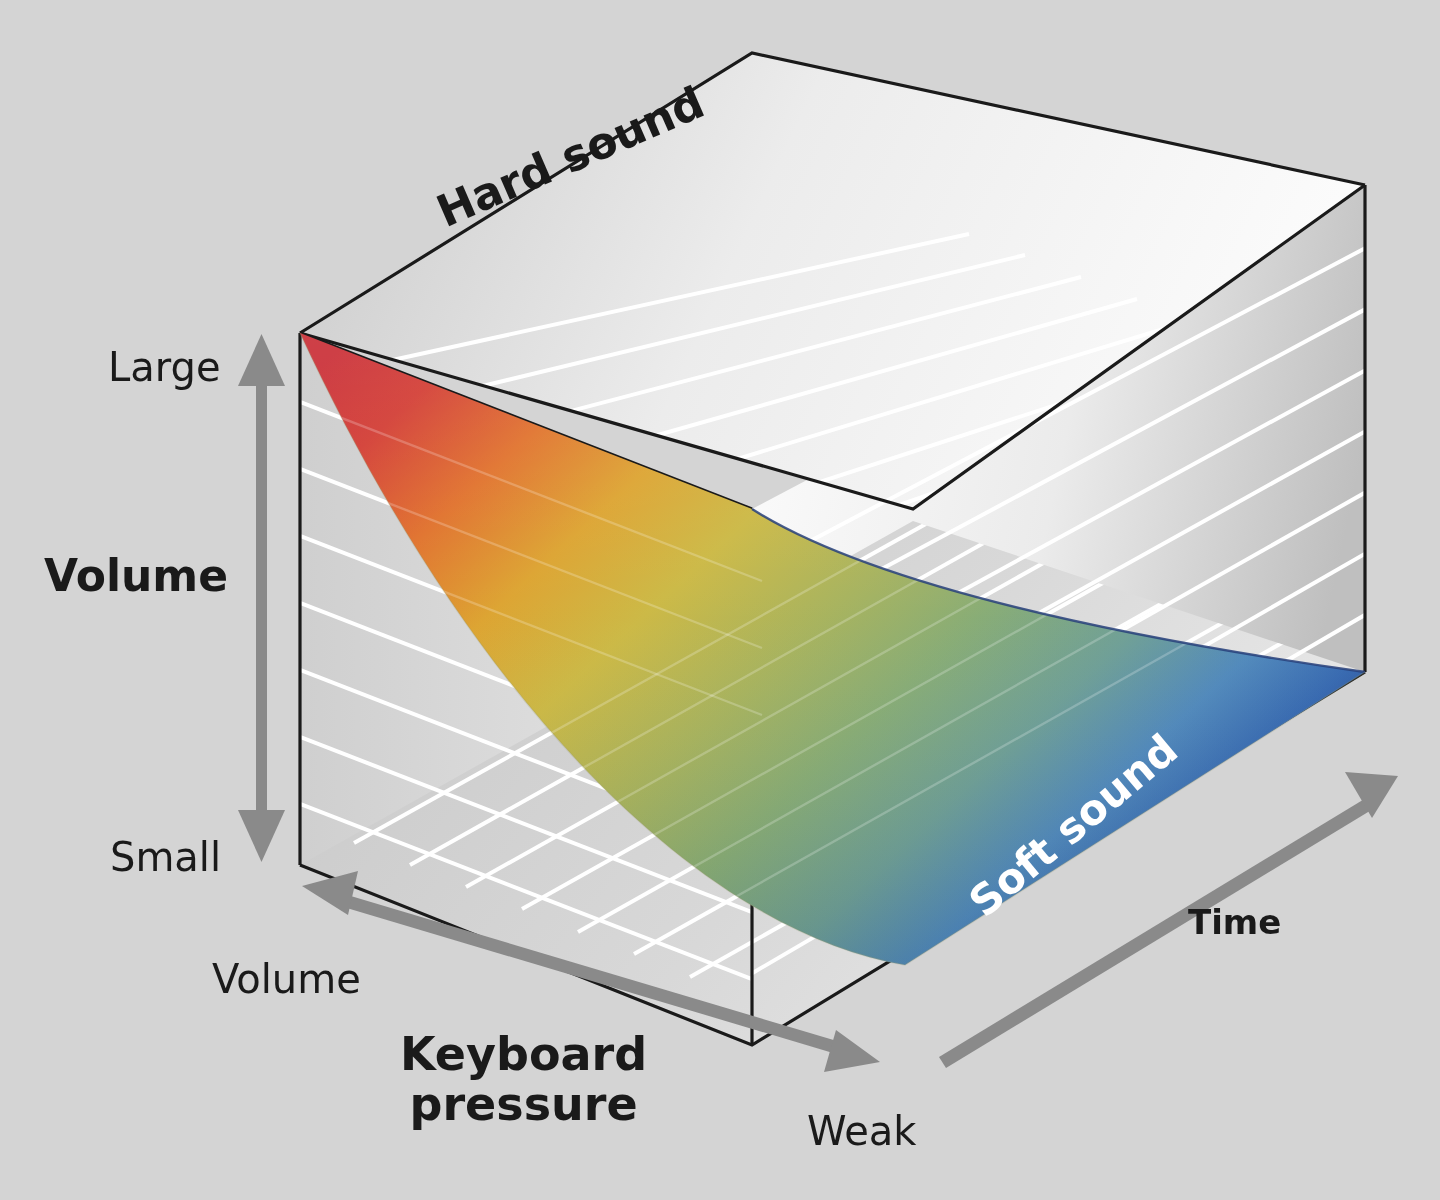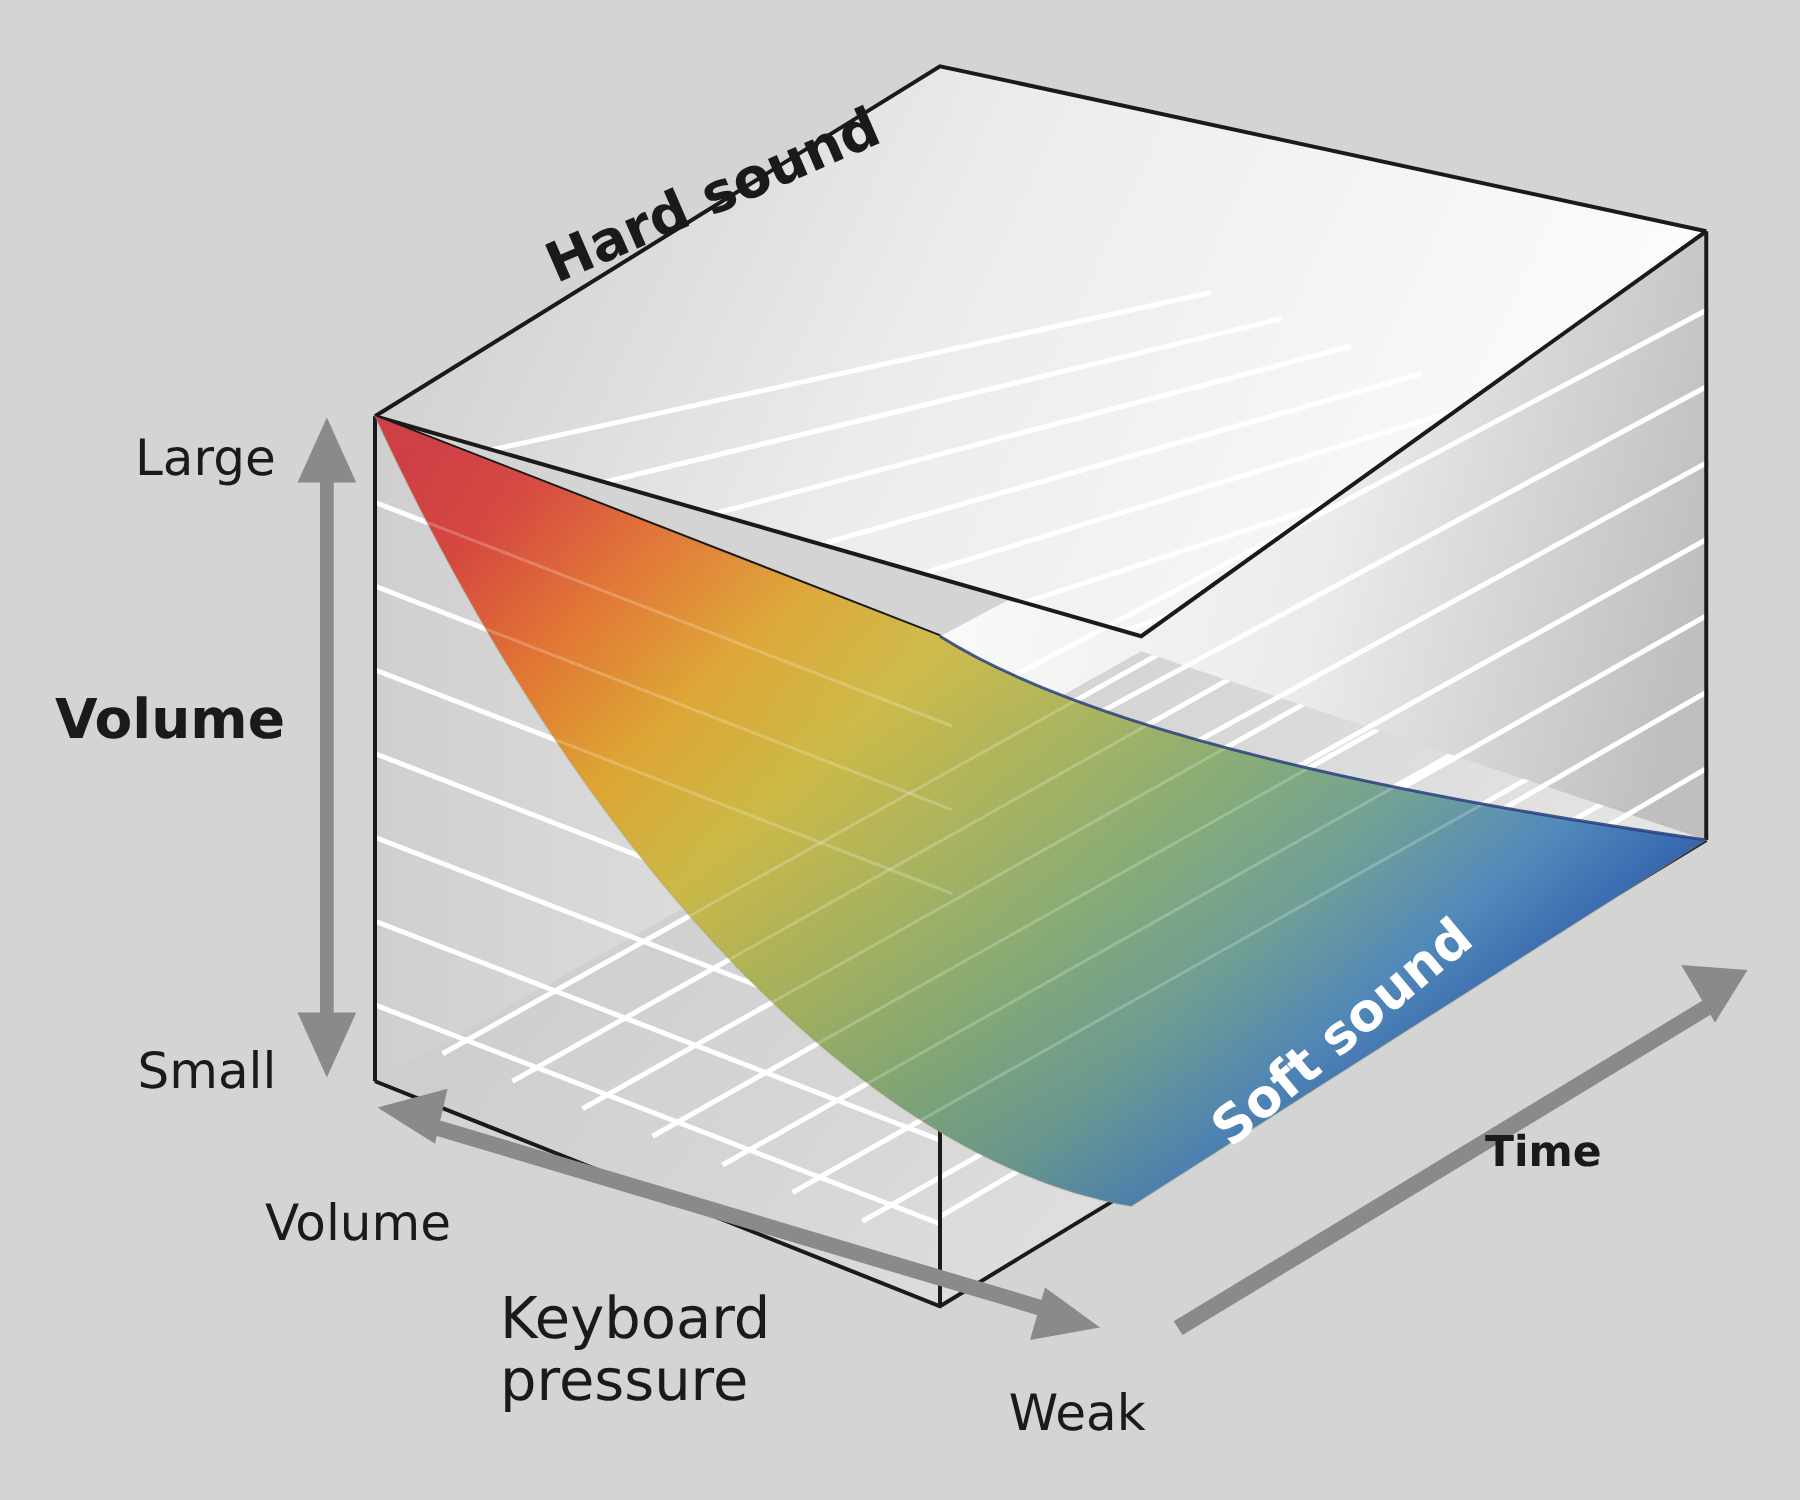--- a/index.html
+++ b/index.html
@@ -29,21 +29,21 @@
     font-weight: 700;
     font-size: 42px;
   }
   #lbl-large { left: 108px; top: 322px; }
   #lbl-small { left: 110px; top: 812px; }
   #lbl-volume { left: 44px; top: 552px; font-size: 44px; }
   #lbl-strong { left: 212px; top: 934px; }
   #lbl-weak { left: 807px; top: 1086px; }
   #lbl-keyboard {
     left: 400px; top: 1030px;
-    font-size: 46px; font-weight: 400;
+    font-size: 46px; font-weight: 700; text-align: center;
   }
   #lbl-time { left: 1188px; top: 904px; font-size: 34px; }
   #lbl-hard {
     left: 430px; top: 192px;
     transform: rotate(-23.5deg);
     transform-origin: left top;
     font-size: 44px; font-weight: 700;
   }
   #lbl-soft {
     left: 990px; top: 880px;

